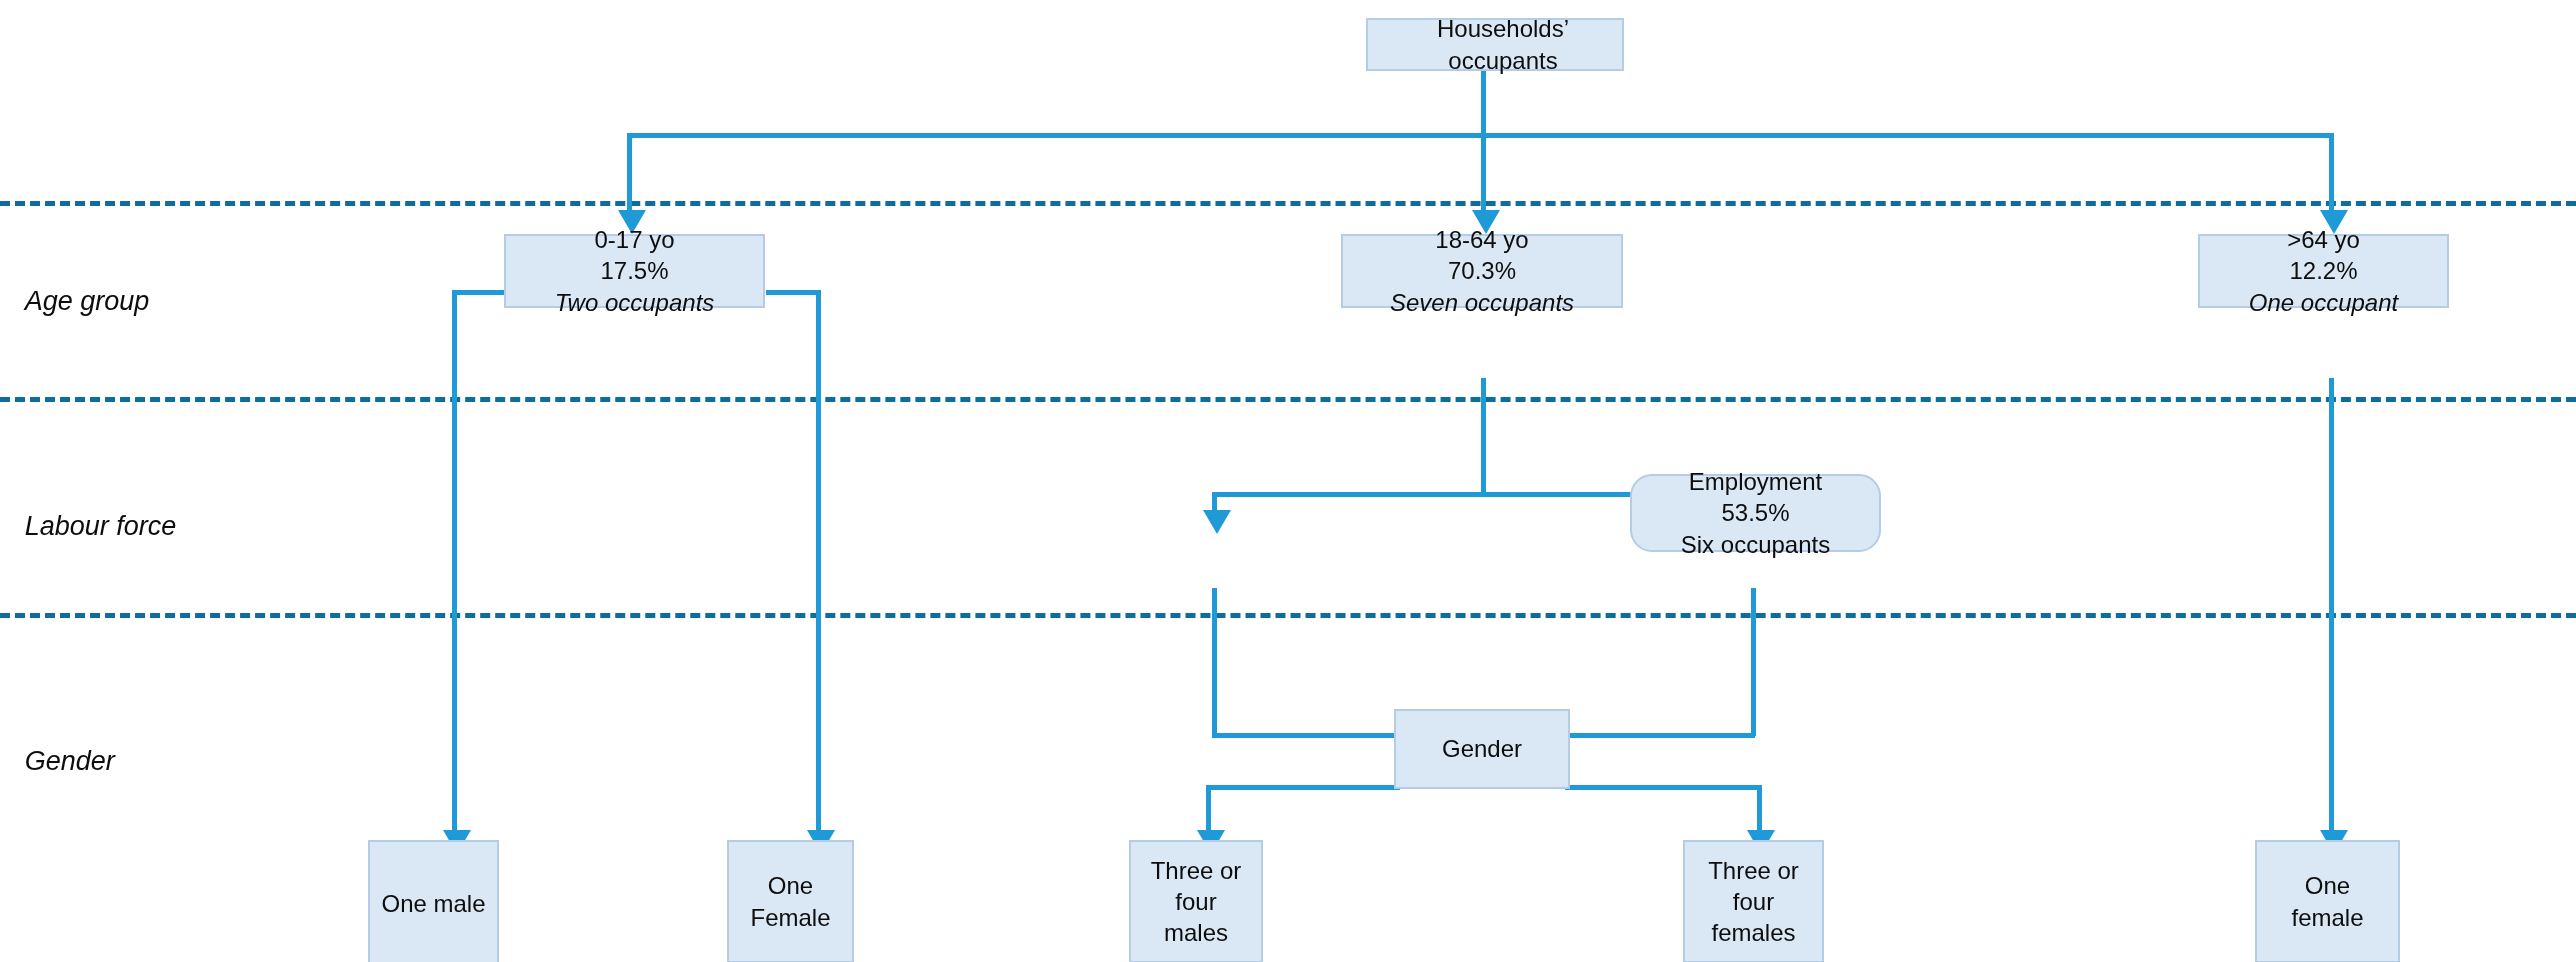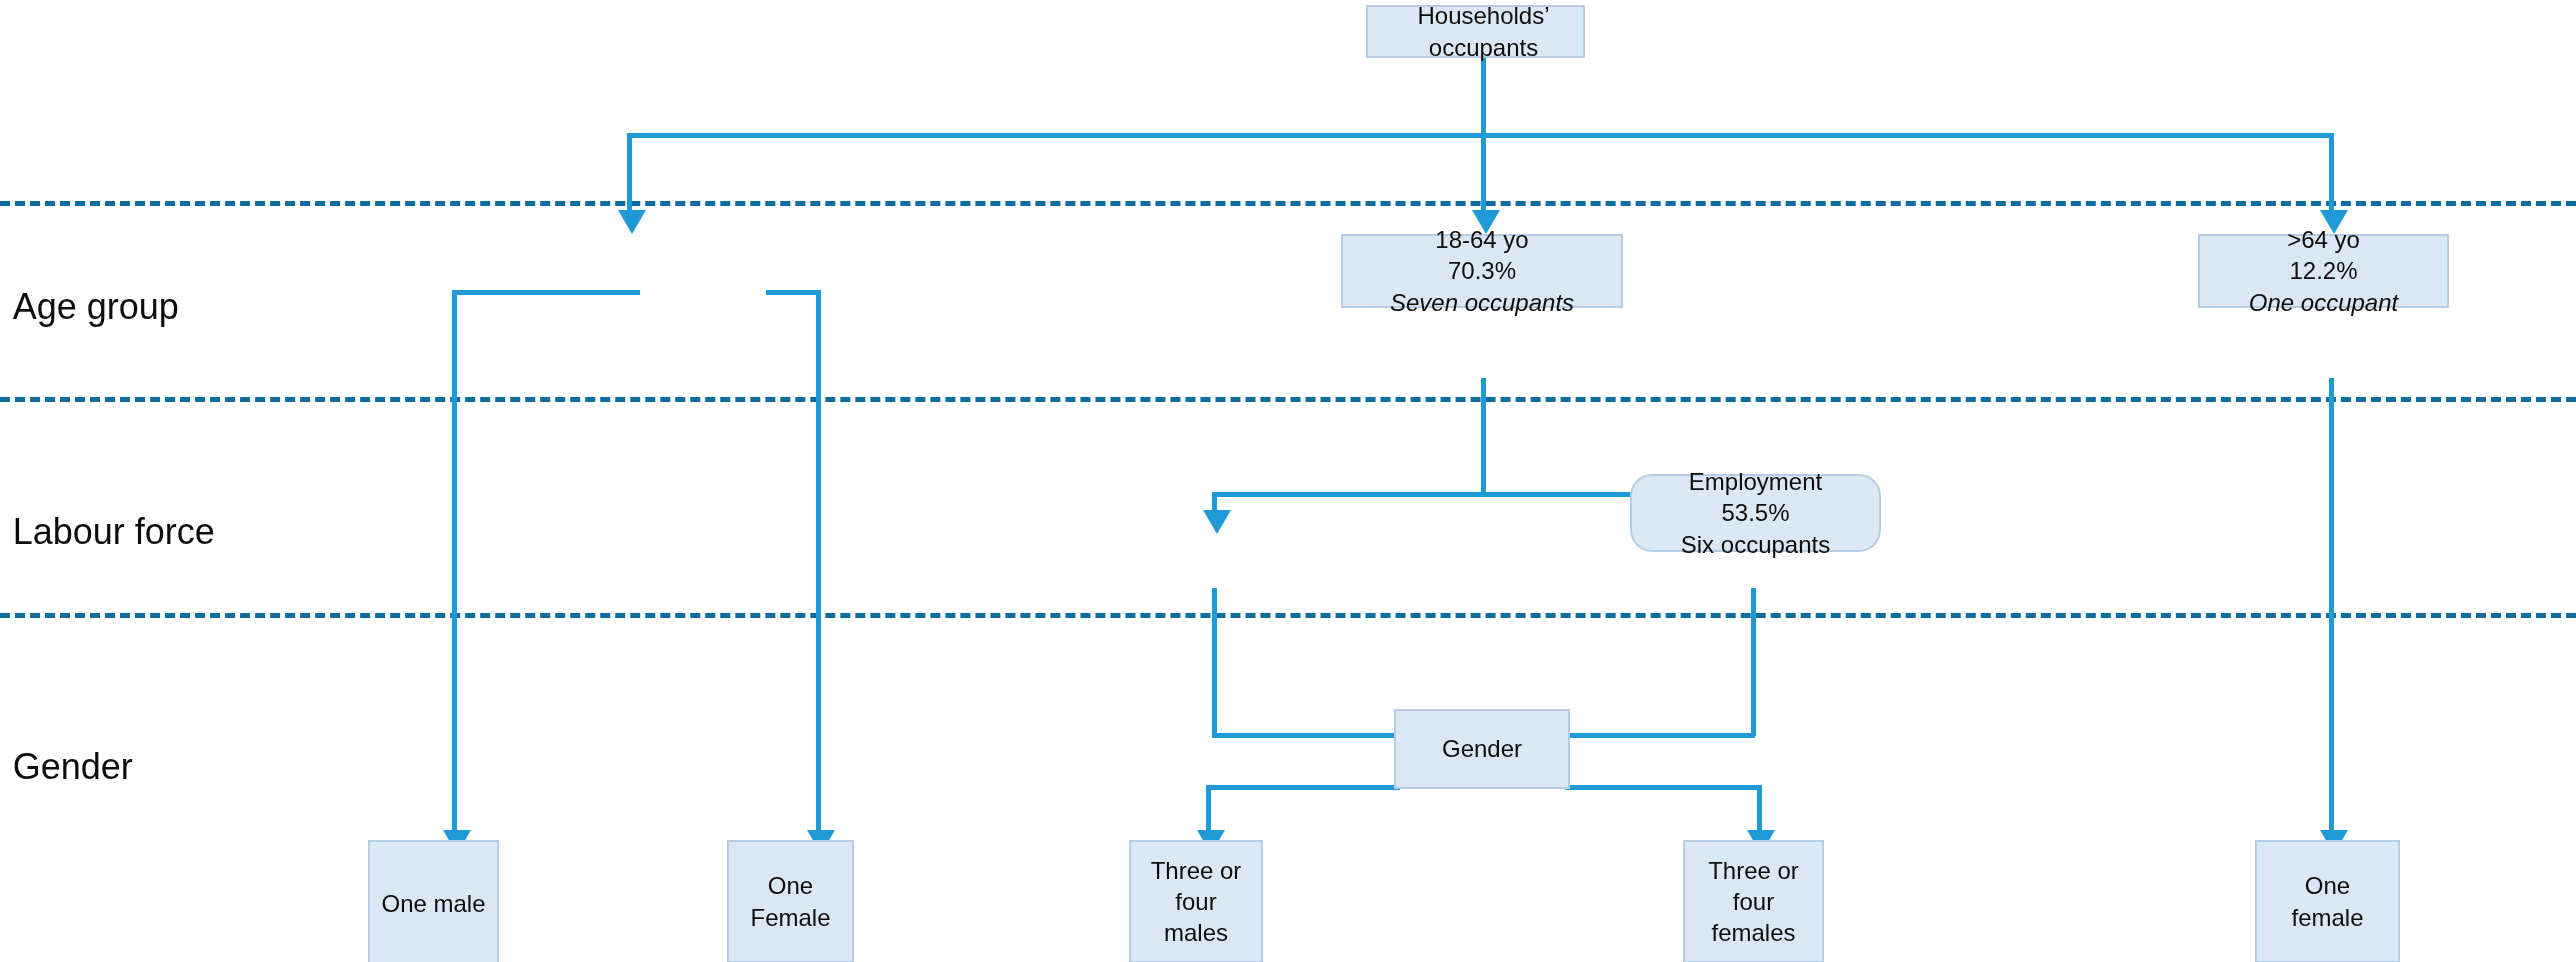--- a/index.html
+++ b/index.html
@@ -21,24 +21,26 @@
     line-height:1.30;
     text-align:center;
     z-index:4;
   }
   .node .ln{display:block;white-space:nowrap;}
   .node .ln.it{font-style:italic;}
 
   
   .rowlabel{
     position:absolute;
-    font-size:36px;
+    font-style:italic;
+    font-size:27px;
     color:#0d0d0d;
     white-space:nowrap;
     z-index:3;
+    margin-left:12px;
   }
 
   
   .sep{
     position:absolute;
     left:0;
     width:2576px;
     height:0;
     border-top:5px dashed #0d6ca0;
     z-index:2;
@@ -106,25 +108,30 @@
   <div class="ln-v" style="left:1206px; top:785px; height:51px;"></div>
   <div class="arrow" style="left:1197px;top:830px;"></div>
 
   <div class="ln-h" style="left:1565px; top:785px; width:196px;"></div>
   <div class="ln-v" style="left:1757px; top:785px; height:51px;"></div>
   <div class="arrow" style="left:1747px;top:830px;"></div>
 
   <div class="ln-v" style="left:2329px; top:378px; height:458px;"></div>
   <div class="arrow" style="left:2320px;top:830px;"></div>
 
-  <div class="node" style="left:1366px; top:5px; width:219px; height:53px;padding-left:16px;">
+  <div class="node" style="left:1366px; top:18px; width:258px; height:53px;padding-left:16px;">
     <span class="ln">Households’</span>
     <span class="ln">occupants</span>
   </div>
 
+  <div class="node" style="left:504px; top:234px; width:261px; height:74px;">
+    <span class="ln">0-17 yo</span>
+    <span class="ln">17.5%</span>
+    <span class="ln it">Two occupants</span>
+  </div>
 
   <div class="node" style="left:1341px; top:234px; width:282px; height:74px;text-align:center;">
     <span class="ln">18-64 yo</span>
     <span class="ln">70.3%</span>
     <span class="ln it">Seven occupants</span>
   </div>
 
   <div class="node" style="left:2198px; top:234px; width:251px; height:74px;">
     <span class="ln">&gt;64 yo</span>
     <span class="ln">12.2%</span>

